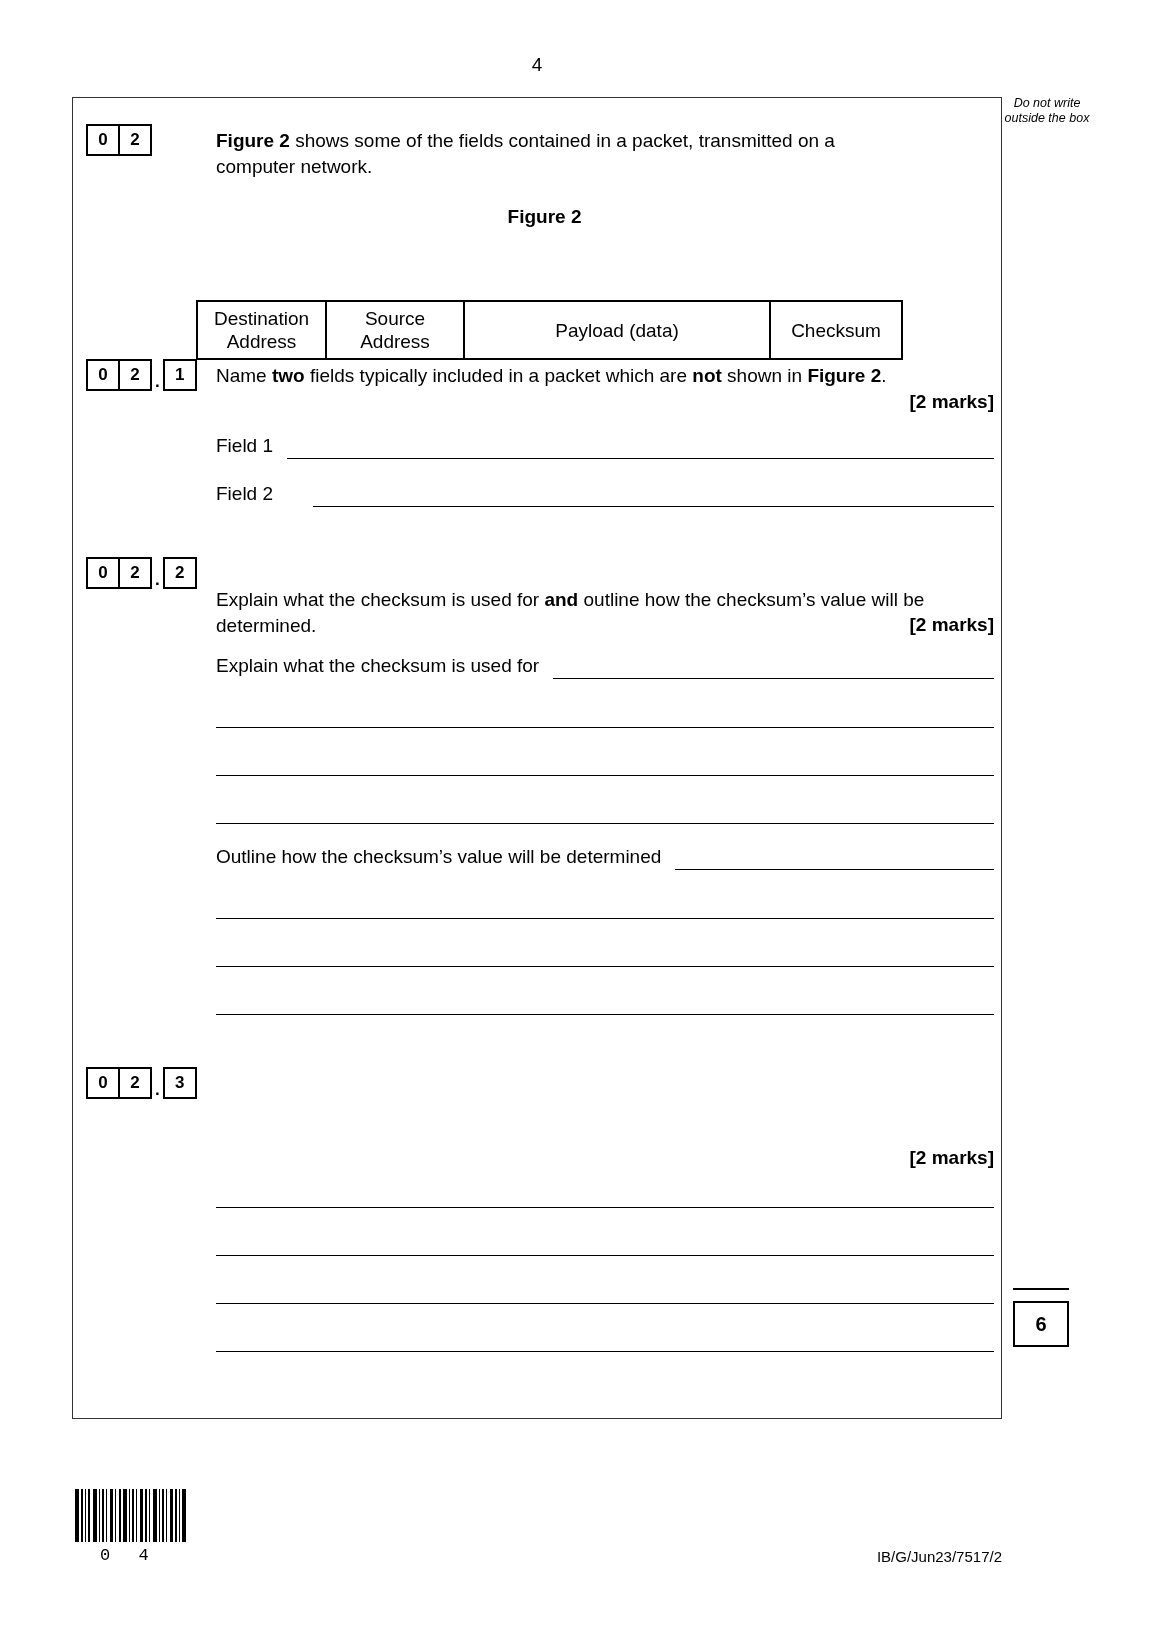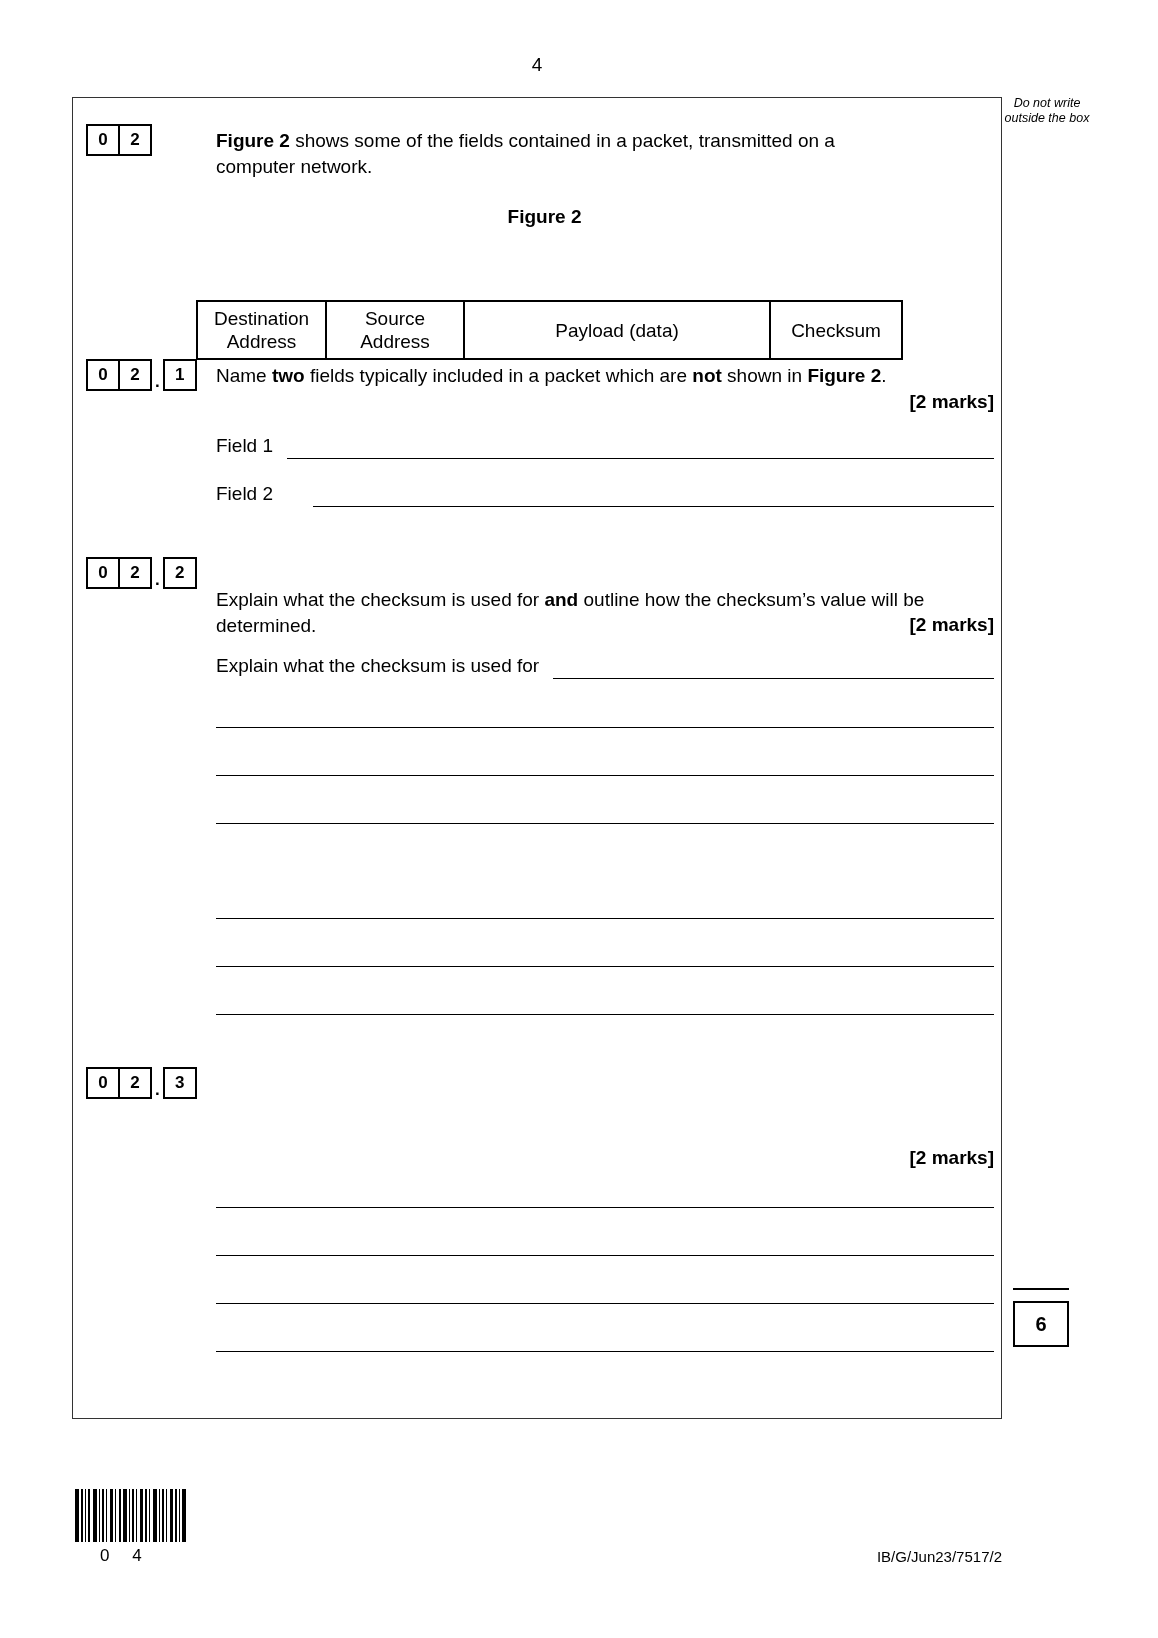--- a/index.html
+++ b/index.html
@@ -48,21 +48,21 @@
   .total-line { position:absolute; left:1013px; top:1288px; width:56px; height:0; border-top:2px solid #000; }
   .total-box {
     position:absolute; left:1013px; top:1301px; width:56px; height:46px;
     border:2px solid #000; box-sizing:border-box;
     display:flex; align-items:center; justify-content:center;
     font-weight:bold; font-size:20px;
   }
   .barcode { position:absolute; left:75px; top:1489px; }
   .barcode-label {
     position:absolute; left:100px; top:1543px;
-    font-family:Liberation Sans, sans-serif; font-size:17px; letter-spacing:6px; word-spacing:6px;
+    font-family:Liberation Mono, monospace; font-size:17px; letter-spacing:6px; word-spacing:6px;
   }
   .footer-ref { position:absolute; right:156px; top:1544px; font-size:15px; }
   b { font-weight:bold; }
 </style>
 </head>
 <body>
 
 <div class="page">
 
   <div class="page-number">4</div>
@@ -118,20 +118,24 @@
     <div class="marks" style="top:514px;">[2 marks]</div>
 
     <div class="label-line" style="top:555px;">
       <span class="ll-label">Explain what the checksum is used for</span>
       <span class="ll-fill"></span>
     </div>
     <div class="ans-line" style="top:629px;"></div>
     <div class="ans-line" style="top:677px;"></div>
     <div class="ans-line" style="top:725px;"></div>
 
+    <div class="label-line" style="top:746px;">
+      <span class="ll-label">Outline how the checksum’s value will be determined</span>
+      <span class="ll-fill"></span>
+    </div>
     <div class="ans-line" style="top:820px;"></div>
     <div class="ans-line" style="top:868px;"></div>
     <div class="ans-line" style="top:916px;"></div>
 
     <div class="qnum" style="top:969px;">
       <span class="qbox">0</span>
       <span class="qbox">2</span>
       <span class="qdot">.</span>
       <span class="qbox">3</span>
     </div>

